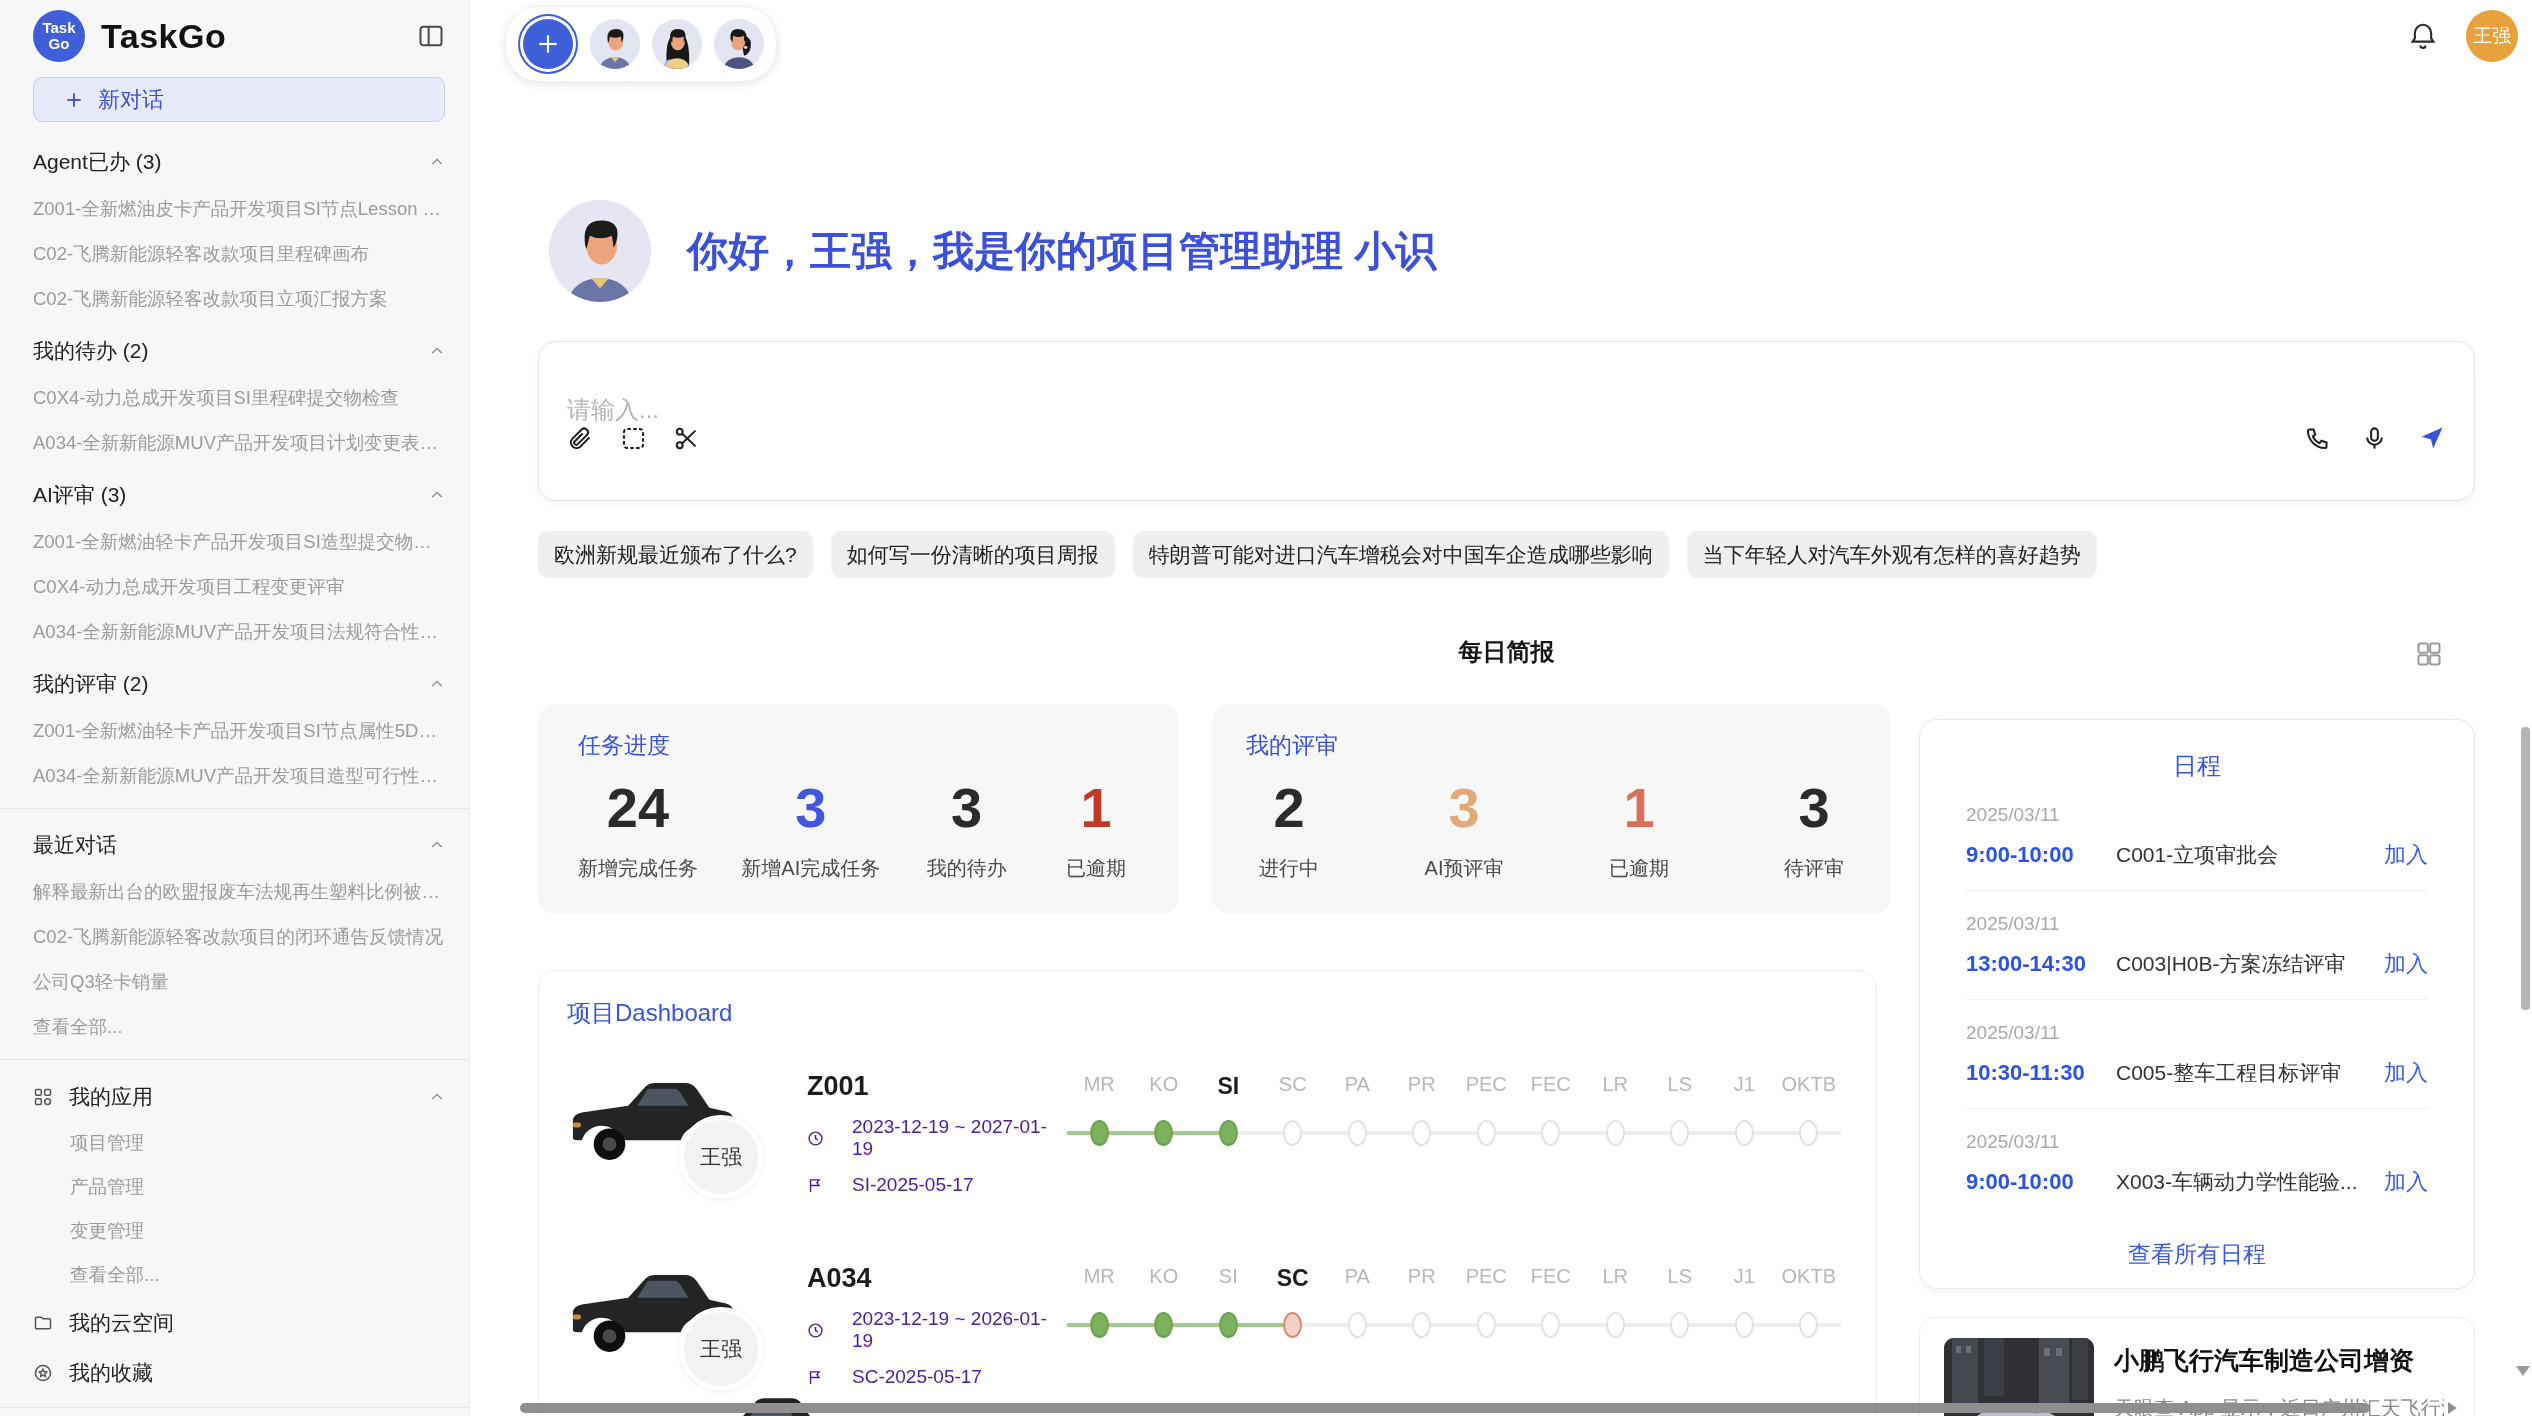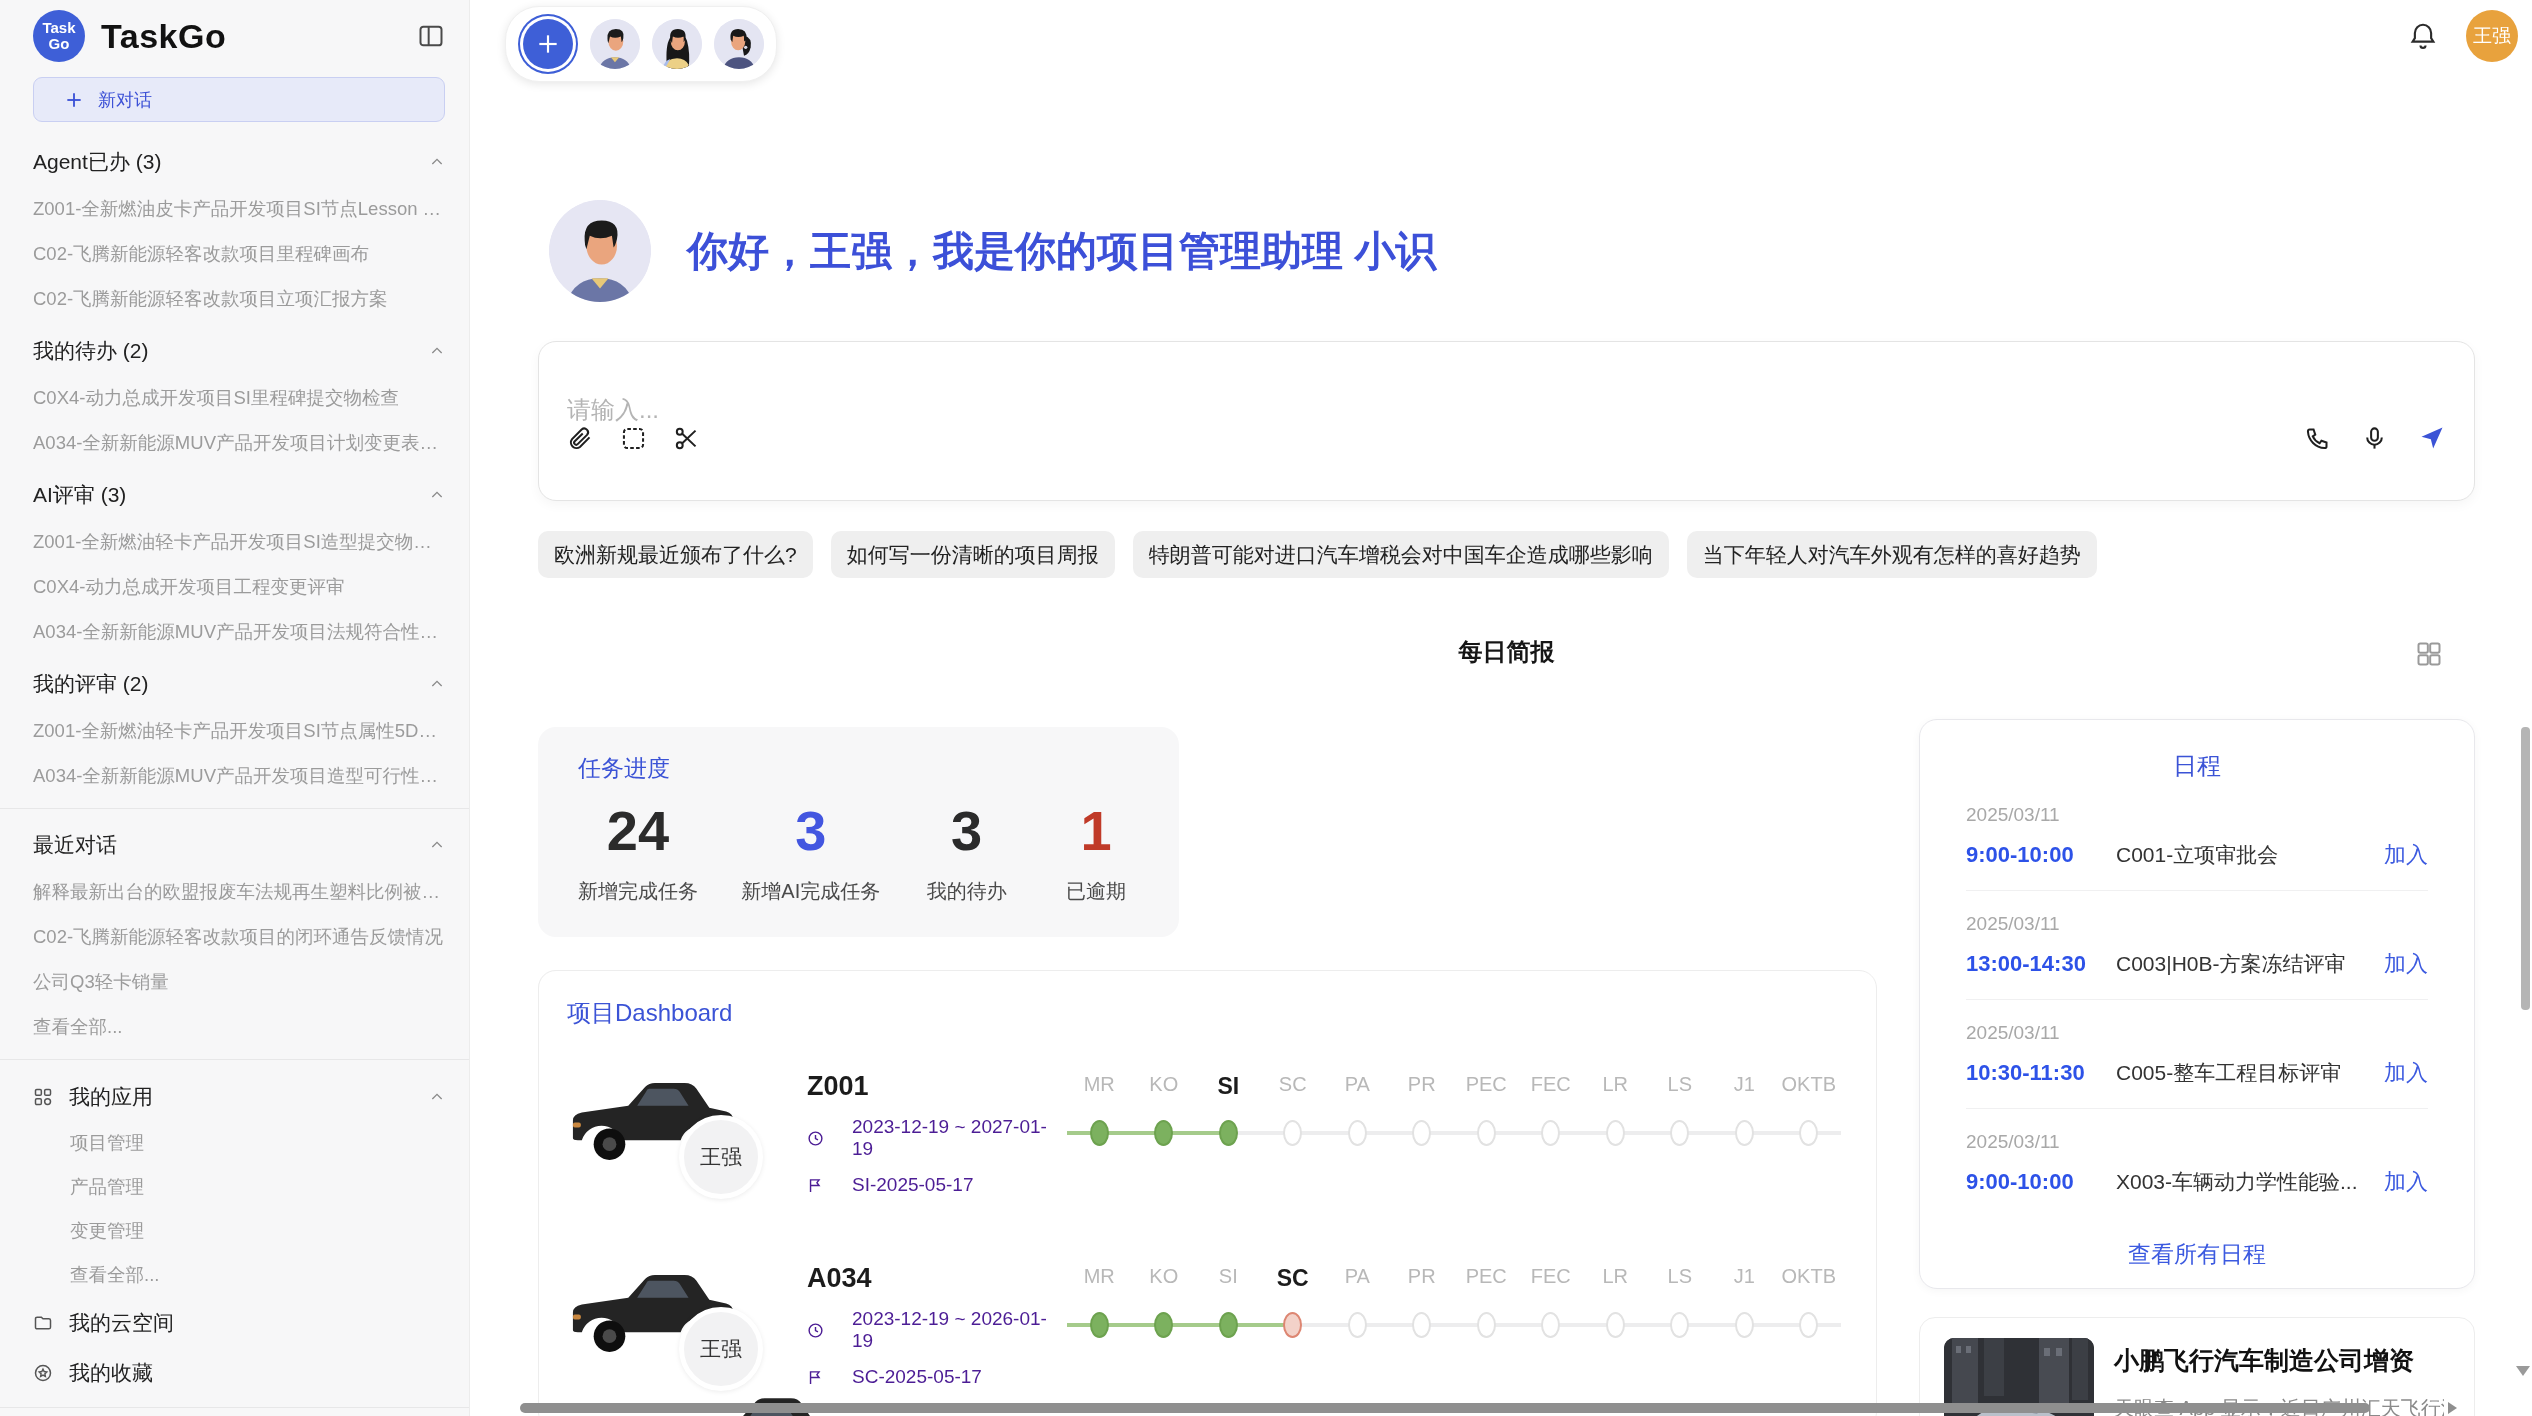--- a/index.html
+++ b/index.html
@@ -17,21 +17,21 @@
   .side-head { display:flex; align-items:center; height:52px; }
   .logo {
     width:52px; height:52px; border-radius:50%; background:#3e5fd7; color:#fff;
     display:flex; flex-direction:column; align-items:center; justify-content:center;
     font-size:15px; line-height:1.05; font-weight:bold; flex:none;
   }
   .app-title { font-size:34px; font-weight:bold; color:#121212; margin-left:16px; letter-spacing:.5px; }
   .collapse-btn { margin-left:auto; color:#4a4a4a; cursor:pointer; }
   .new-chat {
     margin-top:15px; height:45px; background:#e7eaf9; border:1px solid #c9cff2; border-radius:9px;
-    display:flex; align-items:center; padding-left:30px; color:#3b50d6; font-size:18px; gap:14px; cursor:pointer;
+    display:flex; align-items:center; padding-left:30px; color:#3b50d6; font-size:22px; gap:14px; cursor:pointer;
   }
   .sec-head { display:flex; align-items:center; justify-content:space-between; margin-top:26px; font-size:21px; color:#222; }
   .sec-head .chev { color:#8a8a8a; }
   .sec-item { margin-top:20px; font-size:18.5px; color:#9b9b9b; white-space:nowrap; overflow:hidden; text-overflow:ellipsis; cursor:pointer; }
   .side-divider { height:1px; background:#e7e7e8; margin:20px -24px 0 -33px; }
   .apps-head { display:flex; align-items:center; margin-top:23px; font-size:21px; color:#222; gap:16px; }
   .apps-head .chev { margin-left:auto; color:#8a8a8a; }
   .app-sub { margin-top:19px; margin-left:37px; font-size:18.5px; color:#9b9b9b; cursor:pointer; }
   .side-row { display:flex; align-items:center; gap:16px; margin-top:22px; font-size:21px; color:#222; cursor:pointer; }
   .side-icon { color:#555; flex:none; }
@@ -79,21 +79,21 @@
   .chips { position:absolute; left:538px; top:531px; display:flex; gap:18px; }
   .chip {
     height:47px; background:#efefef; border-radius:10px; display:flex; align-items:center;
     padding:0 16px; font-size:21px; color:#222; white-space:nowrap; cursor:pointer;
   }
 
   
   .briefing-title { position:absolute; left:538px; top:636px; width:1937px; text-align:center; font-size:24px; font-weight:bold; color:#161616; }
   .layout-grid-icon { position:absolute; left:2415px; top:640px; color:#9a9a9a; cursor:pointer; }
 
-  .stats-row { position:absolute; left:538px; top:727px; display:flex; gap:33px;flex-direction:column; }
+  .stats-row { position:absolute; left:538px; top:704px; display:flex; gap:33px; }
   .stat-card { background:#f7f7f8; border-radius:18px; height:210px; padding:26px 40px 0; }
   .stat-card.c1 { width:641px; }
   .stat-card.c2 { width:679px; padding:26px 34px 0; }
   .stat-card-title { font-size:23px; color:#3b53d6; }
   .stat-cols { display:flex; justify-content:space-between; margin-top:16px; }
   .stat-col { text-align:center; min-width:86px; }
   .stat-value { font-size:56px; font-weight:bold; line-height:1.1; }
   .v-dark { color:#2b2b2b; } .v-blue { color:#4356e0; } .v-red { color:#c03a28; }
   .v-tan { color:#e2a979; } .v-salmon { color:#d9705c; }
   .stat-label { margin-top:16px; font-size:20px; color:#4a4a4a; }

